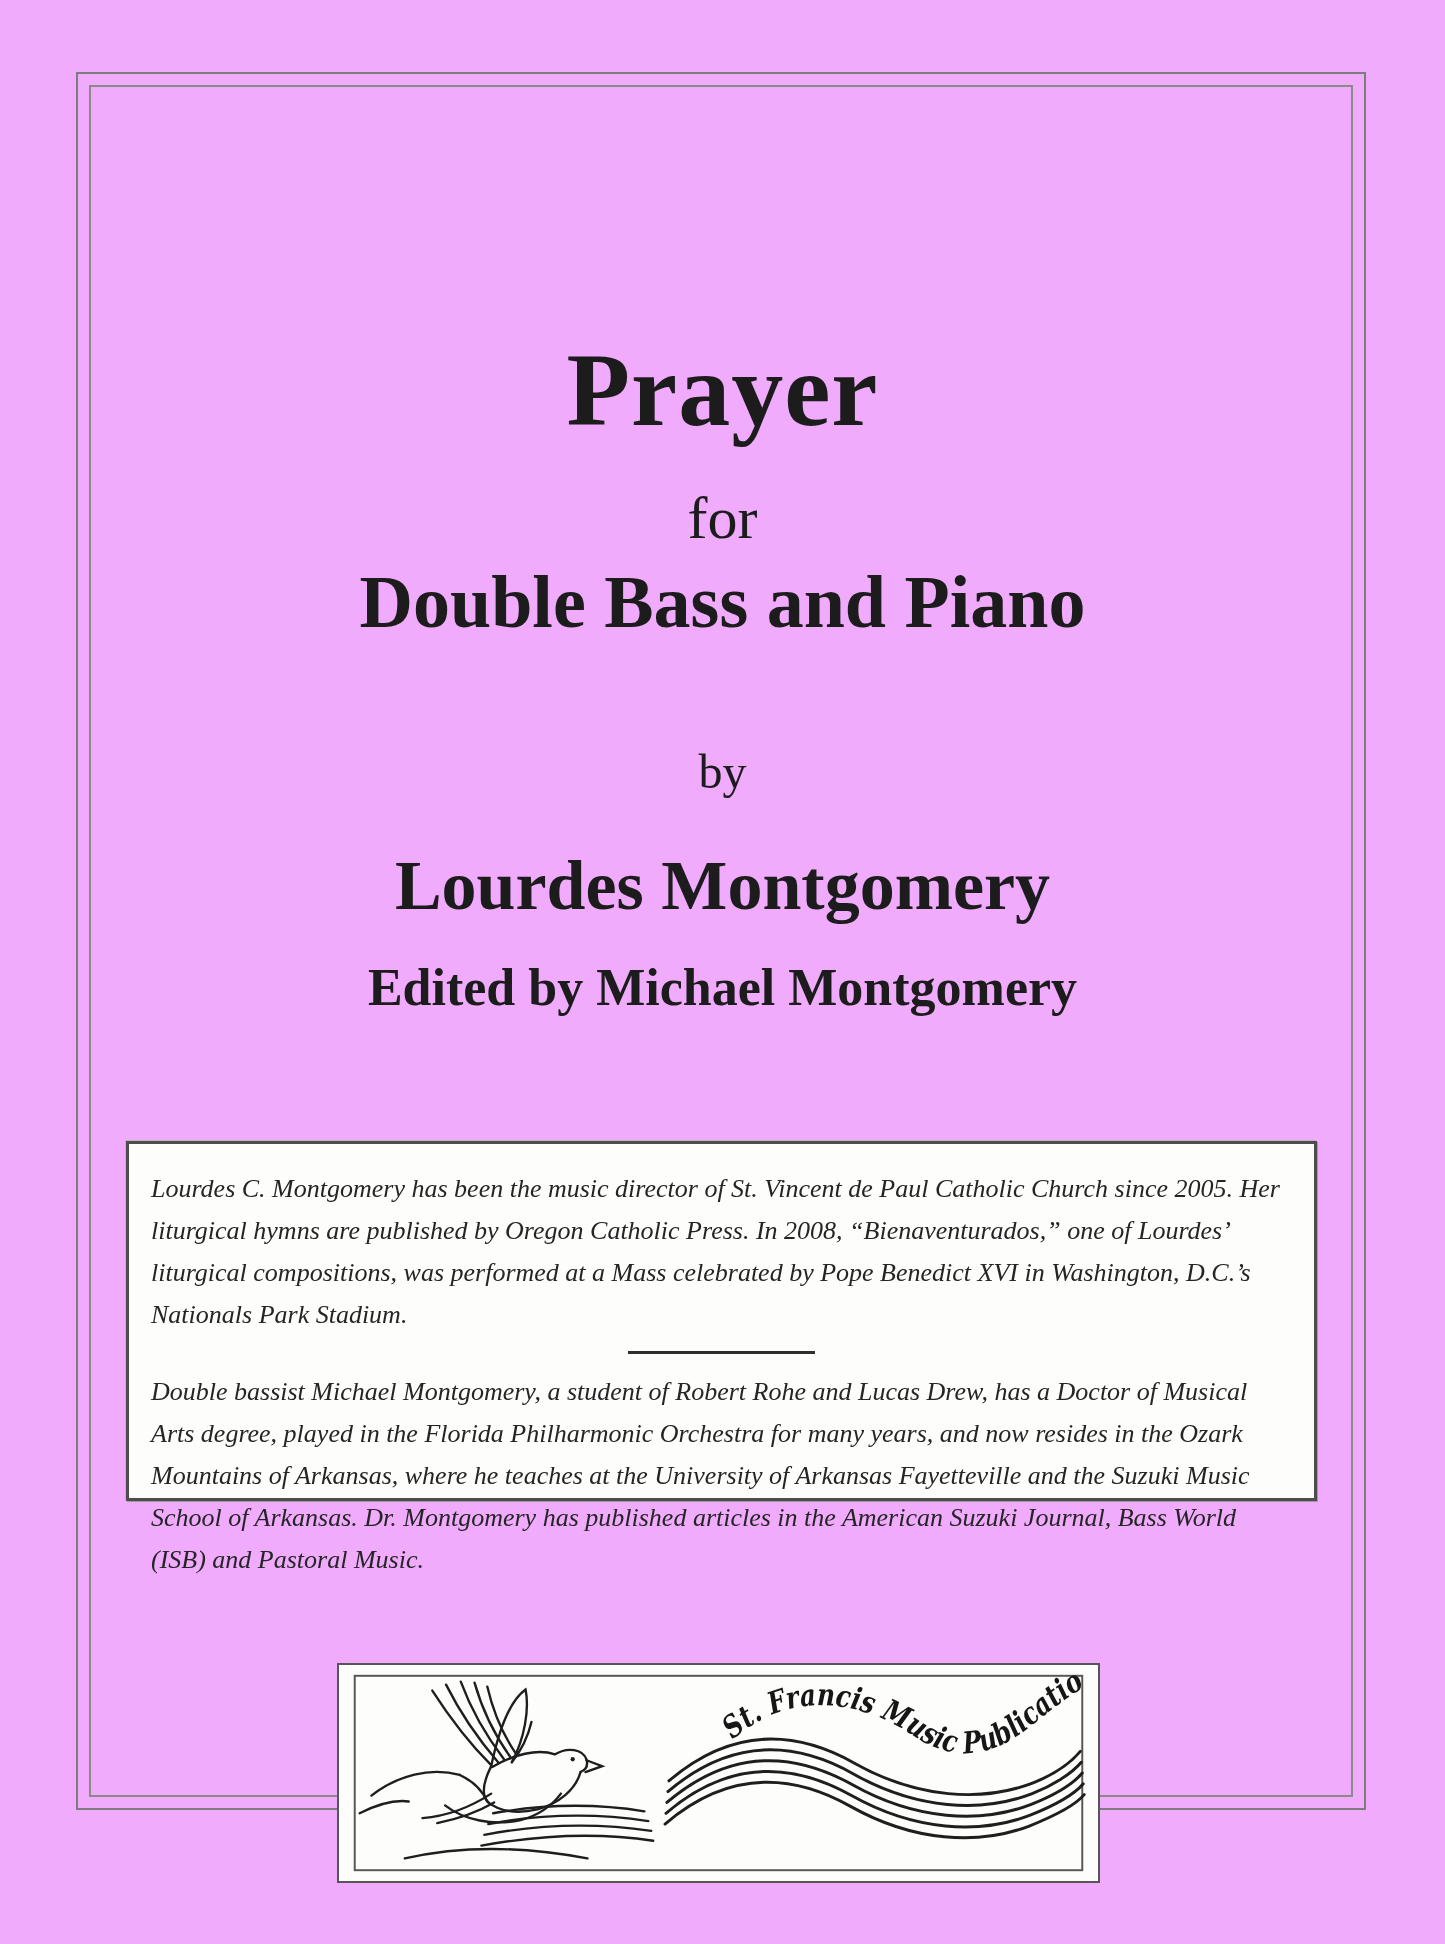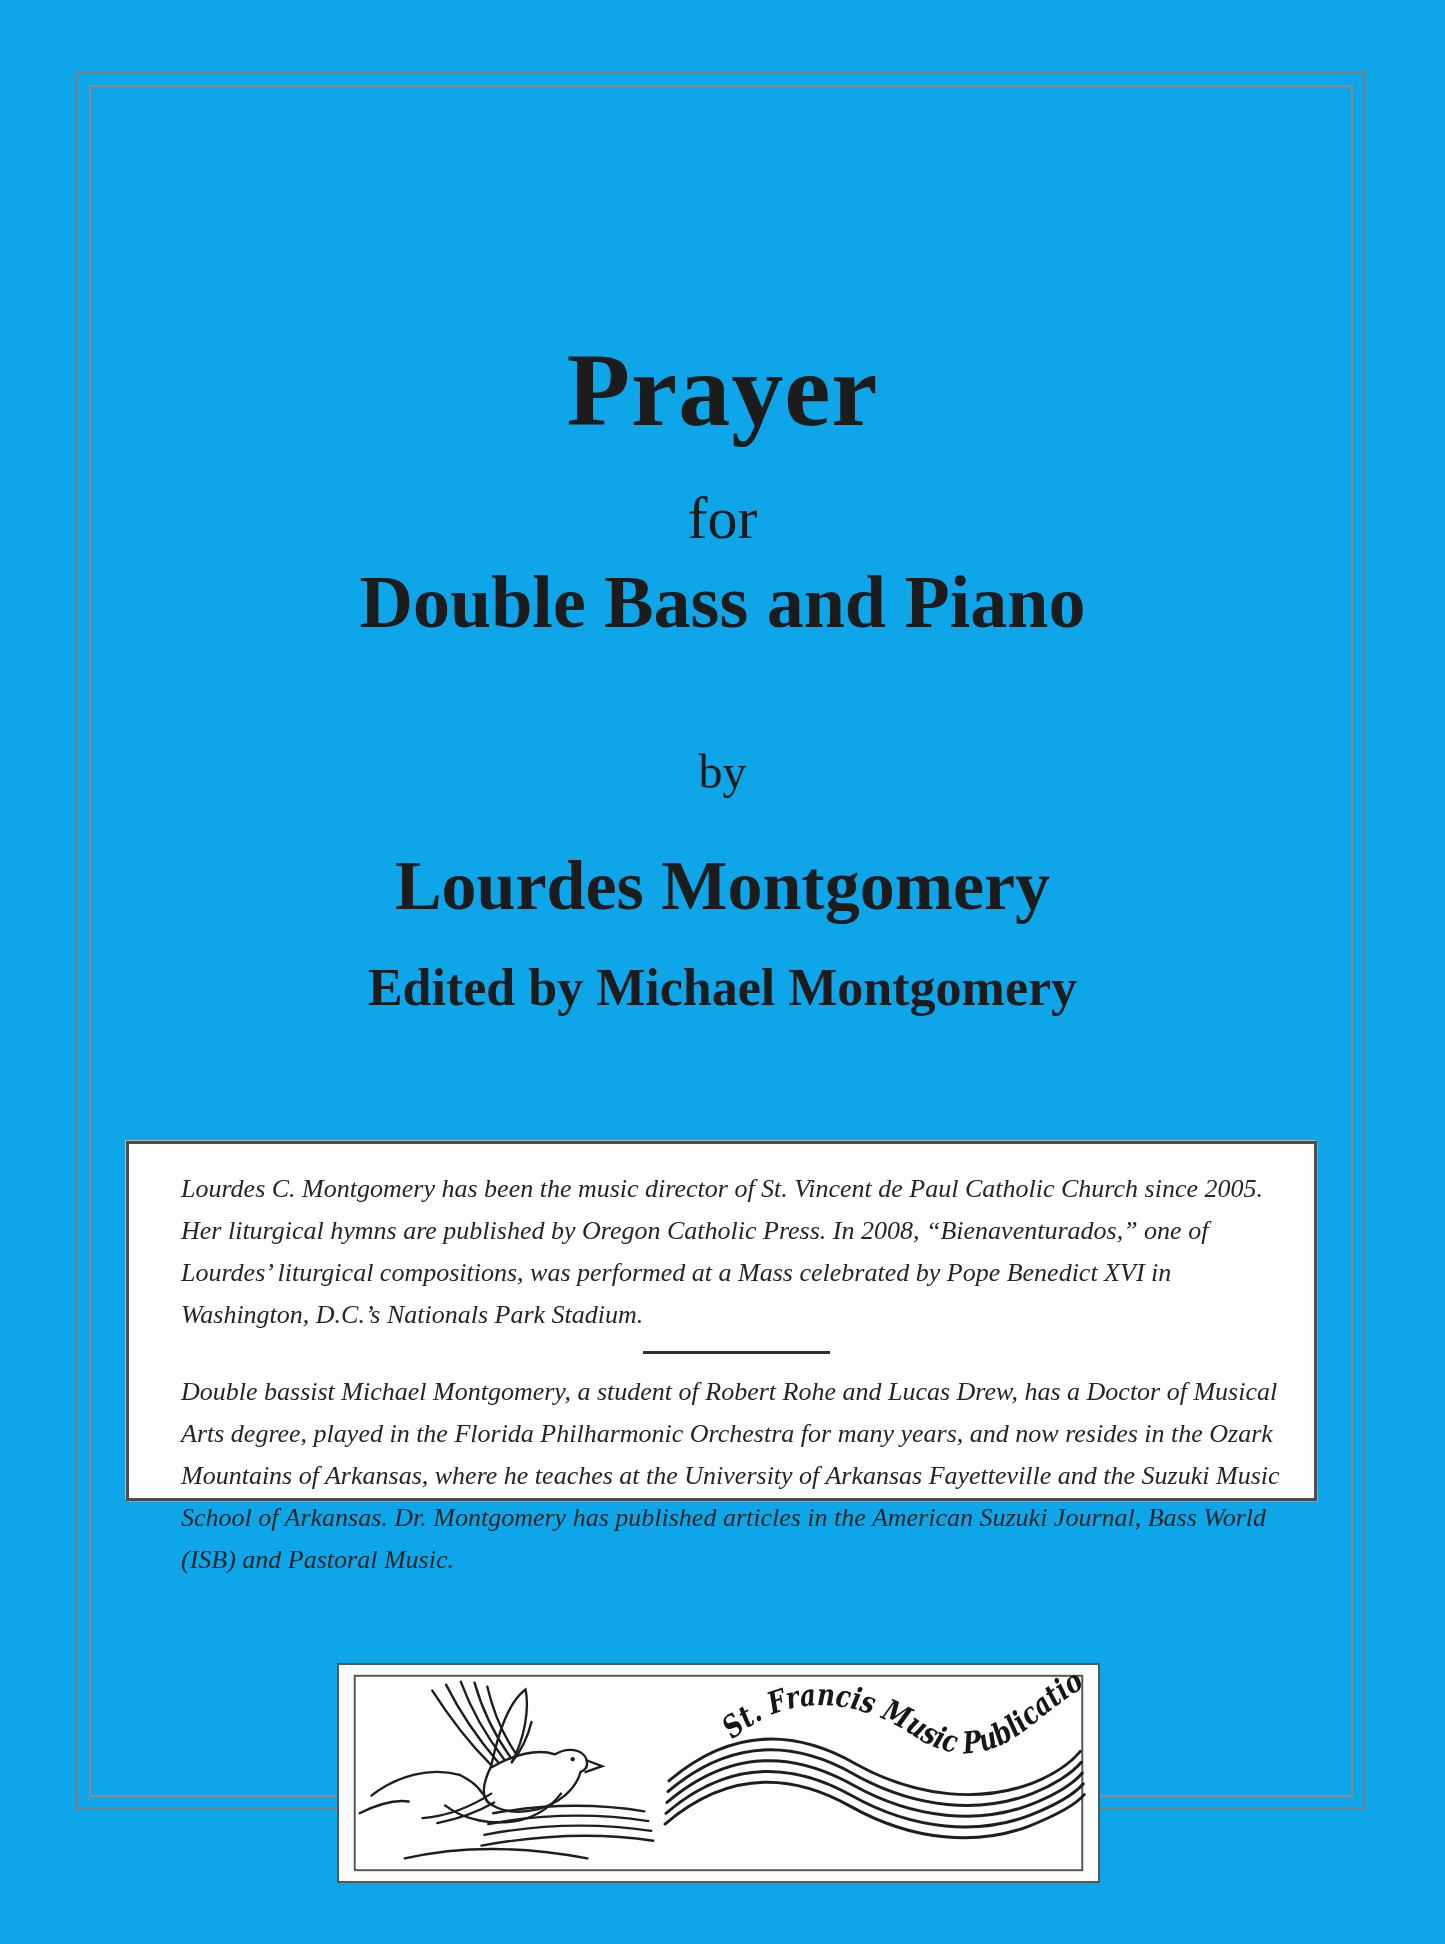--- a/index.html
+++ b/index.html
@@ -4,21 +4,21 @@
 <style>
   html, body {
     margin: 0;
     padding: 0;
     background: #ffffff;
   }
   .page {
     position: relative;
     width: 1445px;
     height: 1944px;
-    background: #0ea5e9;
+    background: #f0abfc;
     font-family: "Liberation Serif", serif;
     color: #1c1c1c;
     overflow: hidden;
   }
   .frame-outer {
     position: absolute;
     left: 76px; top: 72px;
     width: 1290px; height: 1738px;
     border: 2px solid #7c7c7c;
     box-sizing: border-box;
@@ -73,21 +73,20 @@
   }
   .bio-box {
     position: absolute;
     left: 126px; top: 1141px;
     width: 1191px; height: 360px;
     box-sizing: border-box;
     border: 3px solid #4d4d4d;
     box-shadow: 1px 1px 0 #9b9b9b, -1px -1px 0 #b9b9b9;
     background: #fdfdfc;
     z-index: 2;
-    padding-left: 30px;
   }
   .bio-p {
     margin: 0 30px 0 22px;
     font-style: italic;
     font-size: 26px;
     line-height: 42px;
     color: #252525;
   }
   .bio-p1 { margin-top: 24px; }
   .bio-divider {

